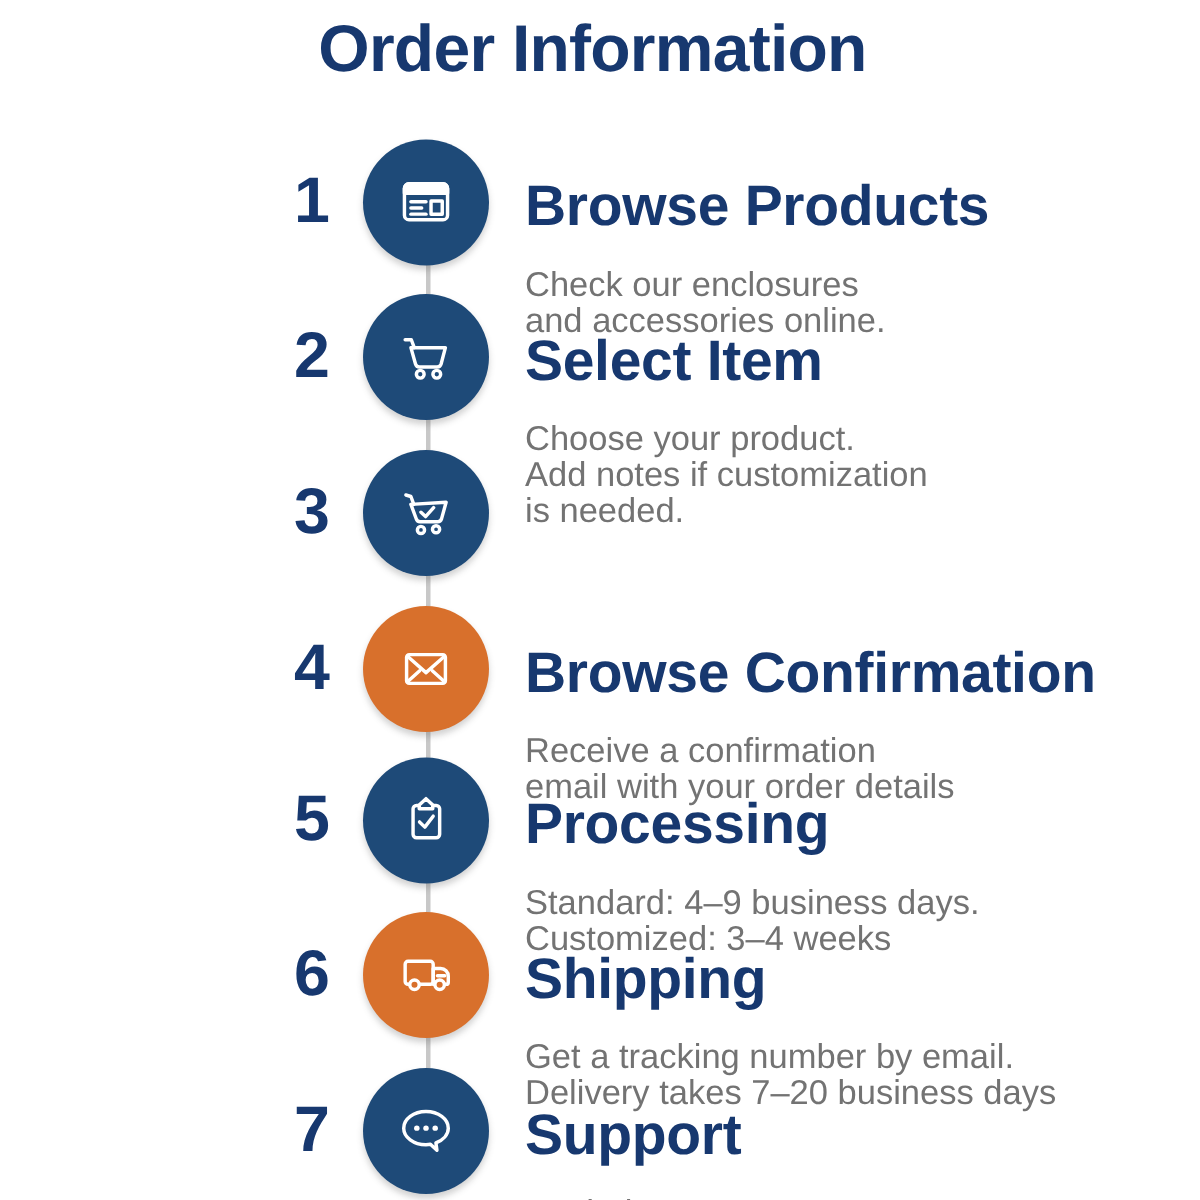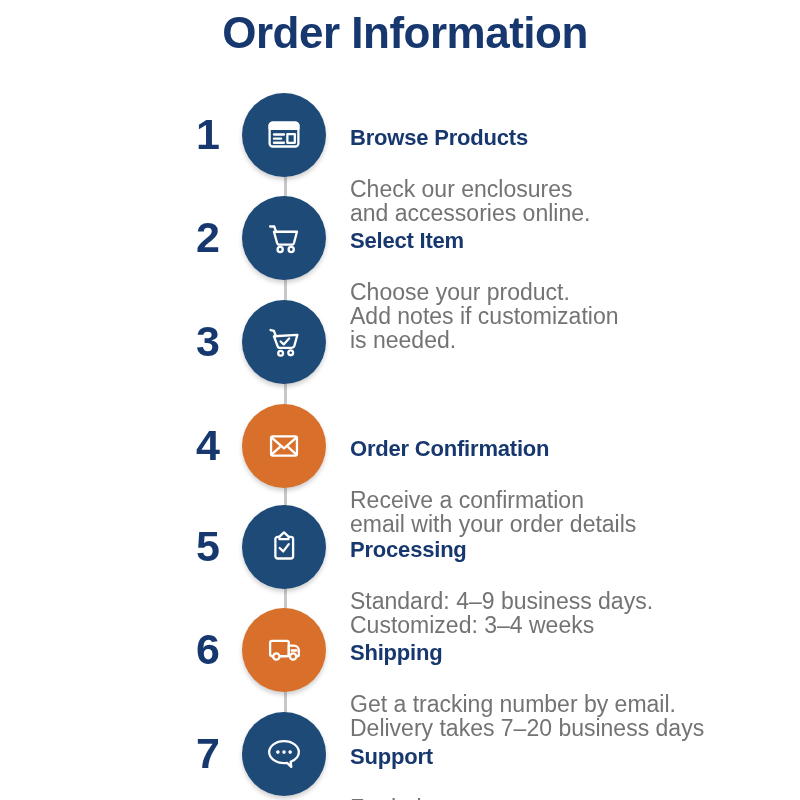--- a/index.html
+++ b/index.html
@@ -2,21 +2,21 @@
 <html><head>
 <meta charset="utf-8">
 <style>
   html,body{margin:0;padding:0;}
   body{
     width:800px;height:800px;position:relative;overflow:hidden;
     background:#ffffff;
     font-family:"Liberation Sans", sans-serif;
   }
   .page-title{
-    position:absolute;top:8px;left:16px;width:778px;margin:0;
+    position:absolute;top:8px;left:6px;width:778px;margin:0;
     text-align:center;
     font-size:44px;font-weight:700;letter-spacing:-0.5px;
     color:#17386f;
   }
   .connector{
     position:absolute;left:284px;top:134px;width:3px;height:620px;
     background:#c8c8c8;z-index:0;
   }
   .step{
     position:absolute;left:0;width:800px;height:103px;
@@ -36,21 +36,21 @@
     box-shadow:0 3px 4px rgba(90,90,90,0.28);
   }
   .circle.navy{background:#1e4a78;color:#1e4a78;}
   .circle.orange{background:#d8702c;color:#d8702c;}
   .circle svg{display:block;}
   .txt{
     margin-left:24px;align-self:flex-start;padding-top:20px;
     white-space:pre-line;
   }
   .step-title{
-    font-size:22px;font-weight:700;line-height:34px;
+    font-size:38px;font-weight:700;line-height:34px;
     letter-spacing:-0.2px;color:#17386f;
   }
   .step-desc{
     margin-top:4px;
     font-size:23px;line-height:24px;color:#737373;
   }
 </style>
 </head>
 <body>
 
@@ -112,21 +112,21 @@
   <div class="num">4</div>
   <div class="circle orange">
     <svg width="46" height="46" viewBox="0 0 48 48" fill="none" stroke="#ffffff" stroke-width="2.4" stroke-linecap="round" stroke-linejoin="round">
       <rect x="10.5" y="14" width="27" height="20" rx="1.8"></rect>
       <polyline points="11.5,15.5 24,26.5 36.5,15.5"></polyline>
       <line x1="11.5" y1="32.5" x2="19.6" y2="25.2"></line>
       <line x1="36.5" y1="32.5" x2="28.4" y2="25.2"></line>
     </svg>
   </div>
   <div class="txt">
-    <div class="step-title">Order Confirmation</div>
+    <div class="step-title">Browse Confirmation</div>
     <div class="step-desc">Receive a confirmation
 email with your order details</div>
   </div>
 </div>
 
 <div class="step s5">
   <div class="num">5</div>
   <div class="circle navy">
     <svg width="46" height="46" viewBox="0 0 48 48" fill="none" stroke="#ffffff" stroke-width="2.4" stroke-linecap="round" stroke-linejoin="round">
       <rect x="15" y="13.5" width="18.5" height="22.5" rx="2.4"></rect>

